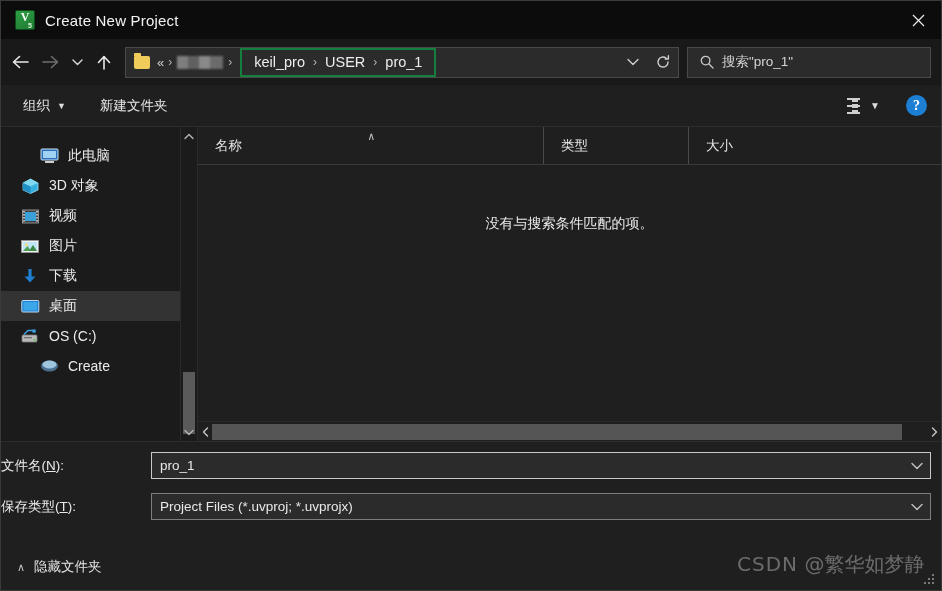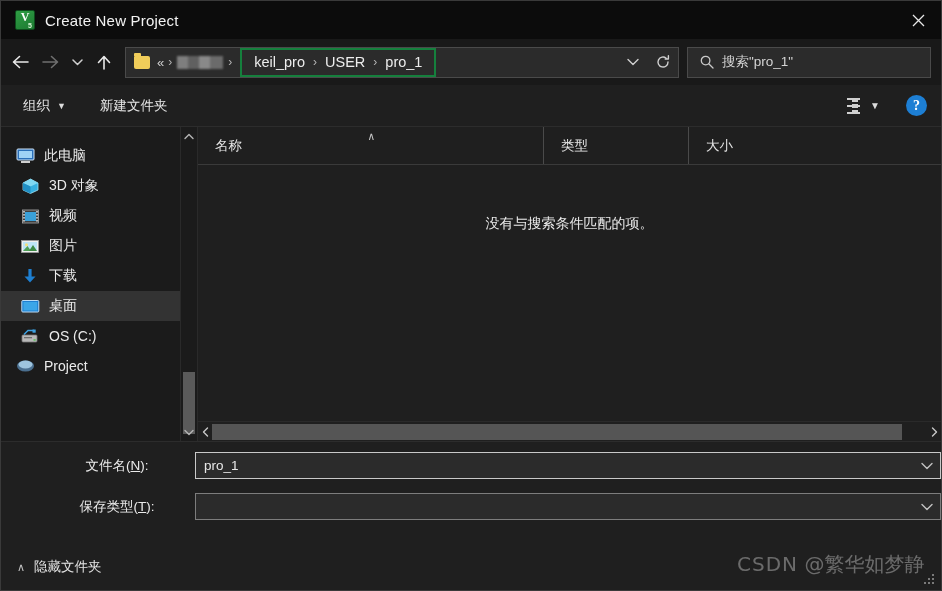--- a/index.html
+++ b/index.html
@@ -175,21 +175,21 @@
 
   .sidebar {
     width: 196px; flex: 0 0 196px;
     background: #1b1b1b;
     position: relative;
     padding-top: 14px;
     overflow: hidden;
   }
   .side-item {
     height: 30px; display: flex; align-items: center;
-    padding-left: 14px; color: #eaeaea; font-size: 14px;
+    padding-left: 38px; color: #eaeaea; font-size: 14px;
     white-space: nowrap;
   }
   .side-item.indent { padding-left: 19px; }
   .side-item.selected { background: #333333; }
   .side-ico { width: 20px; height: 18px; margin-right: 9px; flex:0 0 auto; position:relative; display:flex; align-items:center; justify-content:center;}
 
   .vscroll {
     position: absolute; right: 0; top: 0; bottom: 0; width: 17px;
     background: #1b1b1b; border-left: 1px solid #2a2a2a;
   }
@@ -248,22 +248,22 @@
 
   
   .footer {
     background: #1f1f1f;
     border-top: 1px solid #2c2c2c;
     height: 149px; min-height: 149px;
     position: relative;
   }
   .frow { display: flex; align-items: center; position: relative; }
   .flabel {
-    width: 150px; flex: 0 0 150px; text-align: center;
-    color: #eaeaea; font-size: 13.5px; padding-right: 6px; margin-left: 44px;
+    width: 150px; flex: 0 0 150px; text-align: left;
+    color: #eaeaea; font-size: 13.5px; padding-right: 6px;
   }
   .flabel u { text-decoration: underline; }
   .combo {
     height: 27px; background: #2b2b2b;
     border: 1px solid #7d7d7d;
     display: flex; align-items: center;
     color: #e8e8e8; font-size: 13.5px;
     padding-left: 8px;
     position: relative;
   }
@@ -492,21 +492,21 @@
         <span>OS (C:)</span>
       </div>
 
       <div class="side-item">
         <span class="side-ico">
           <svg width="19" height="14" viewBox="0 0 19 14">
               <ellipse cx="9.5" cy="7" rx="8.5" ry="5.5" fill="#4b6f8f"></ellipse>
               <ellipse cx="9.5" cy="5.5" rx="7" ry="4" fill="#9ec4de"></ellipse>
             </svg>
         </span>
-        <span>Project</span>
+        <span>Create</span>
       </div>
 
       <div class="vscroll">
         <div class="arrow">
           <svg width="10" height="7" viewBox="0 0 10 7">
               <path d="M1 5.5 L5 1.5 L9 5.5" stroke="#b5b5b5" stroke-width="1.4" fill="none" stroke-linecap="round" stroke-linejoin="round"></path>
             </svg>
         </div>
         <div class="thumb"></div>
         <div class="arrow bot">
@@ -560,20 +560,21 @@
           <svg width="12" height="8" viewBox="0 0 12 8">
               <path d="M1 1.5 L6 6.5 L11 1.5" stroke="#c2c2c2" stroke-width="1.4" fill="none" stroke-linecap="round" stroke-linejoin="round"></path>
             </svg>
         </span>
       </div>
     </div>
 
     <div class="frow" style="position:absolute; left:0; top:51px; width:100%;">
       <div class="flabel"><span>保存类型(</span><u>T</u><span>):</span></div>
       <div class="combo" style="width:780px;">
+        <span>Project Files (*.uvproj; *.uvprojx)</span>
         <span class="chev">
           <svg width="12" height="8" viewBox="0 0 12 8">
               <path d="M1 1.5 L6 6.5 L11 1.5" stroke="#c2c2c2" stroke-width="1.4" fill="none" stroke-linecap="round" stroke-linejoin="round"></path>
             </svg>
         </span>
       </div>
     </div>
 
     <div class="hidefolders">
       <span class="up">∧</span>

